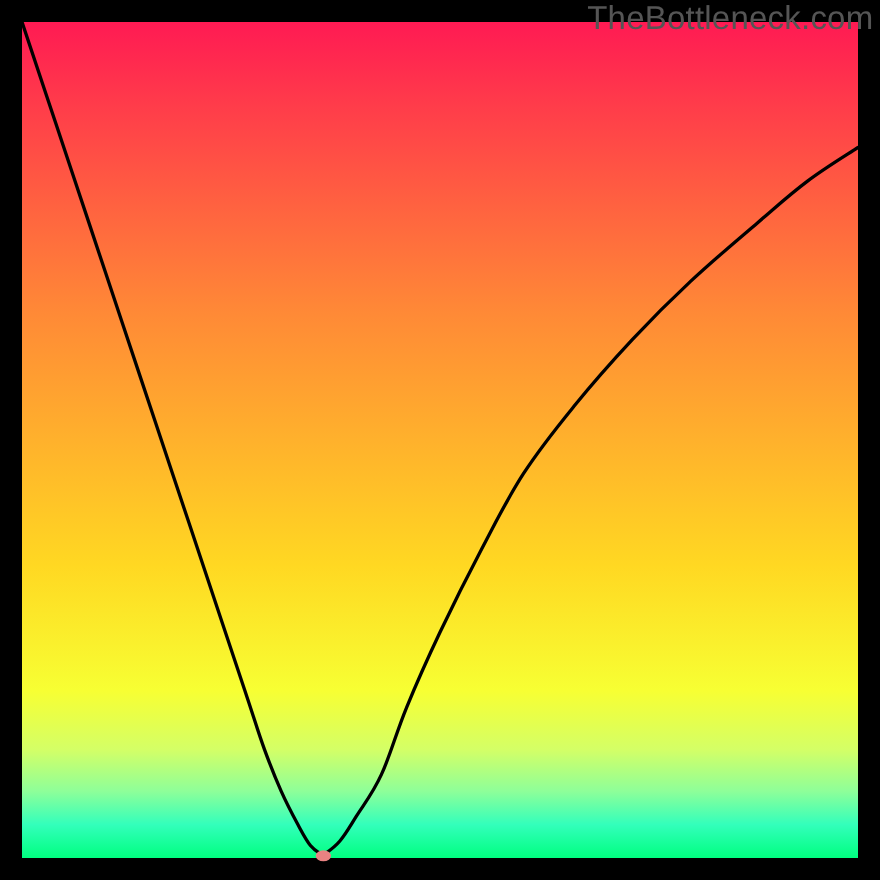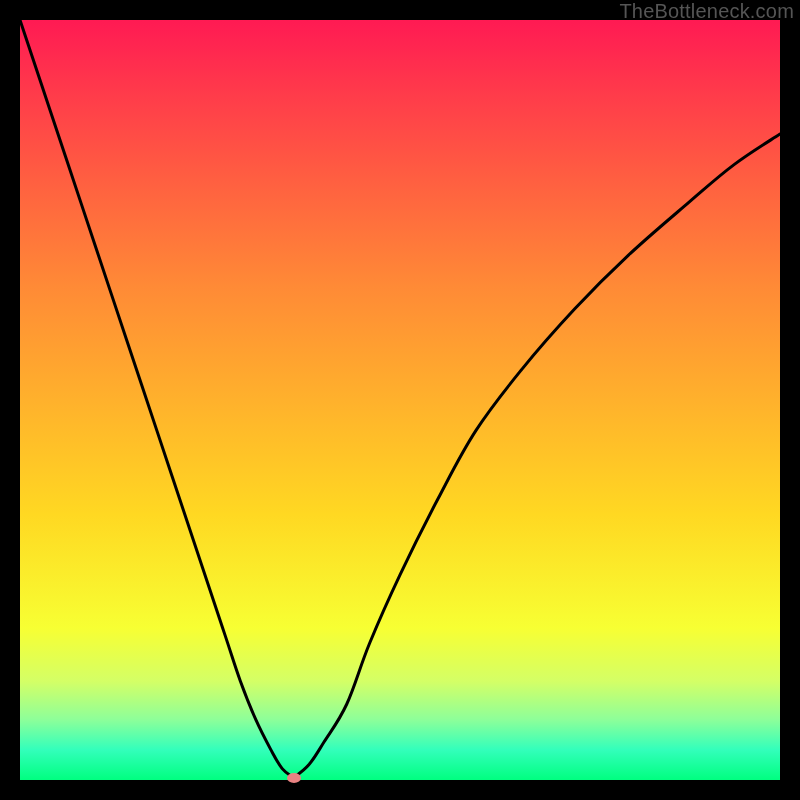--- a/index.html
+++ b/index.html
@@ -28,21 +28,21 @@
       #d4ff66 87%,
       #8eff99 92%,
       #33ffbb 96%,
       #00ff80 100%);
   }
   .watermark {
     position: absolute;
     top: 0px;
     right: 6px;
     color: #555;
-    font-size: 20px;
+    font-size: 30px;
     letter-spacing: 0.2px;
     font-weight: 500;
     z-index: 5;
     text-align: right;
   }
   svg.curve {
     position: absolute;
     left: 0;
     top: 0;
     width: 760px;

